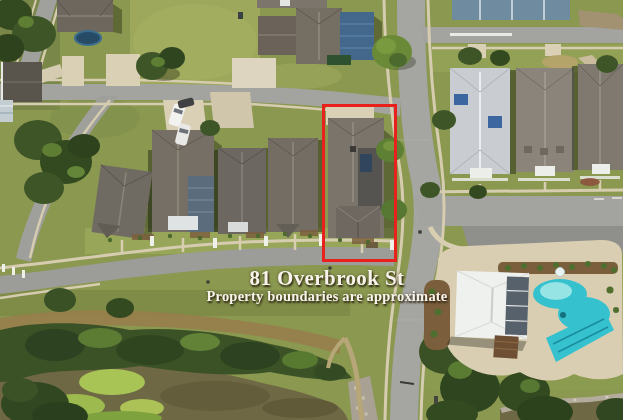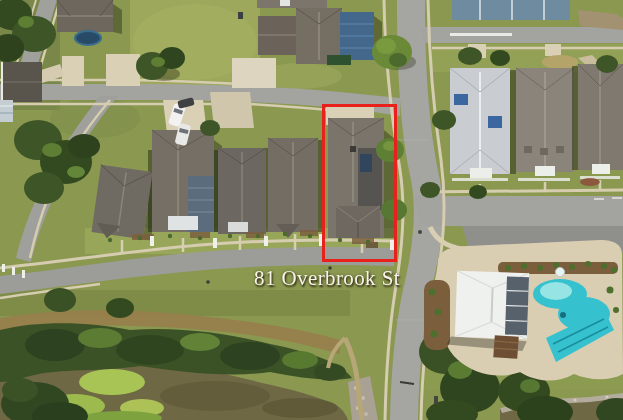--- a/index.html
+++ b/index.html
@@ -10,21 +10,21 @@
   }
   #scene{position:absolute;left:0;top:0;}
   .boundary{
     position:absolute;box-sizing:border-box;
     border:3px solid var(--c-boundary_red,#e9211c);
     pointer-events:none;
   }
   .overlay-text{
     position:absolute;left:327px;transform:translateX(-50%);
     color:var(--c-text_color,#f8f4ec);
-    white-space:nowrap;text-align:center;font-weight:normal;line-height:1;
+    white-space:nowrap;text-align:center;font-weight:bold;line-height:1;
     text-shadow:1px 2px 2px rgba(35,25,8,.9),0 0 3px rgba(35,25,8,.45);
   }
   .address{top:268px;font-size:21px;letter-spacing:.4px;}
   .disclaimer{top:289px;font-size:14.5px;letter-spacing:.2px;}
 </style>
 </head>
 <body>
 
 <div id="stage">
 
@@ -420,13 +420,14 @@
       <line x1="558" y1="352" x2="608" y2="327" stroke="#1a8b9c" stroke-width="1.5"></line>
       <line x1="553" y1="344" x2="604" y2="319" stroke="#1a8b9c" stroke-width="1.5"></line>
       <circle cx="563" cy="315" r="3" fill="#16707e"></circle>
     </g>
     <circle cx="560" cy="272" r="4.5" fill="#e8f4f4" stroke="#b8ccc8" stroke-width="1"></circle>
   </g>
 </svg>
 
   <div class="boundary" style="left: 322px; top: 104px; width: 75px; height: 158px;"></div>
   <div class="overlay-text address">81 Overbrook St</div>
+  <div class="overlay-text disclaimer">Property boundaries are approximate</div>
 </div>
 
 </body></html>

